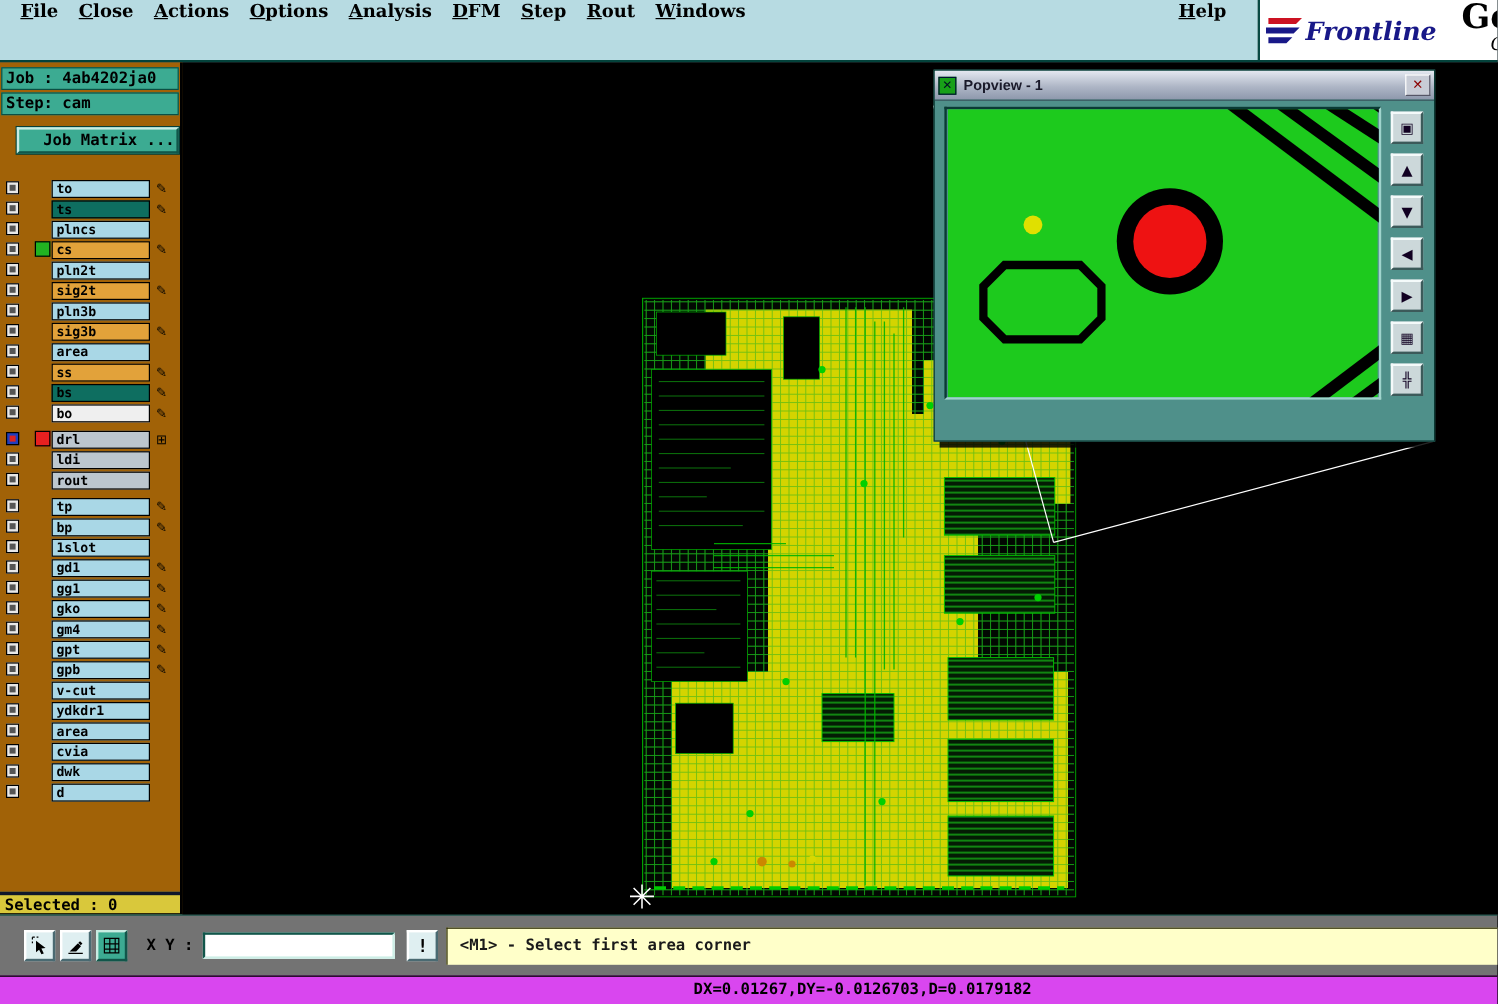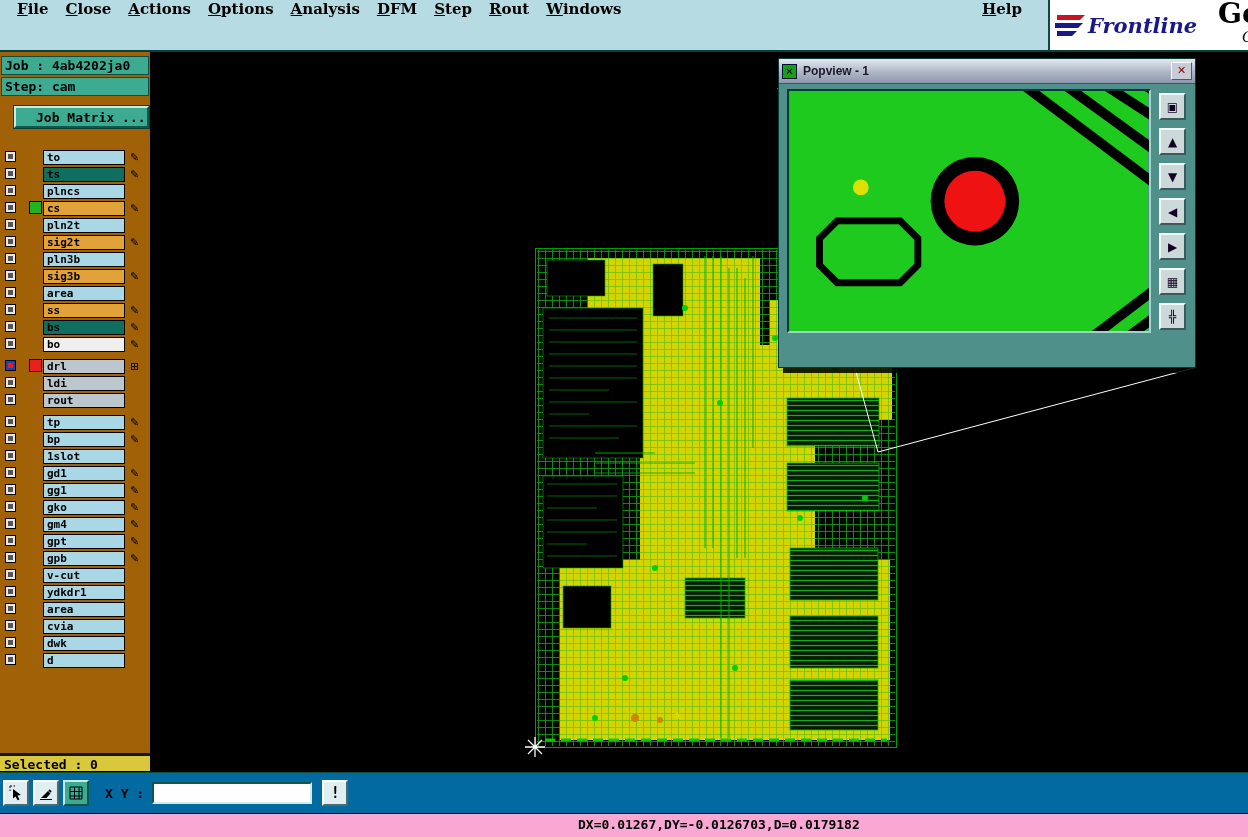--- a/index.html
+++ b/index.html
@@ -88,43 +88,43 @@
     border-bottom:2px solid #3c5a5a;border-right:2px solid #3c5a5a;
     font:12px "DejaVu Sans",sans-serif;color:#102;display:flex;align-items:center;
     justify-content:center;cursor:pointer;padding:0}
   .pv-closebtn{position:absolute;left:8px;bottom:7px;width:398px;height:23px;
     background:#aedad8;border-top:2px solid #e8f6f4;border-left:2px solid #e8f6f4;
     border-bottom:2px solid #174f48;border-right:2px solid #174f48;
     box-shadow:0 0 0 1px #0a3a34;font:bold 13px "DejaVu Sans Mono",monospace;
     color:#000;cursor:pointer}
 
   
-  .statusrow{height:41px;background:#0369a1;display:flex;align-items:center;
-    border-top:1px solid #0b4f43;padding-left:3px;gap:4px;flex:0 0 auto}
+  .statusrow{height:51px;background:#737373;display:flex;align-items:center;
+    border-top:1px solid #0b4f43;padding-left:20px;gap:4px;flex:0 0 auto}
   .sbtn{width:26px;height:26px;background:#dfeff1;
     border-top:2px solid #fff;border-left:2px solid #fff;
     border-bottom:2px solid #4a6a72;border-right:2px solid #4a6a72;
     display:flex;align-items:center;justify-content:center;padding:0;cursor:pointer}
   .sbtn.teal{background:#3cab92;border-top-color:#c9ece2;border-left-color:#c9ece2;
     border-bottom-color:#11564a;border-right-color:#11564a}
   .xy-label{font:bold 13px "DejaVu Sans Mono",monospace;color:#000;margin:0 4px 0 12px}
   .xy-input{width:160px;height:22px;background:#fff;border:2px solid;
     border-color:#11564a #cdeee6 #cdeee6 #11564a;
     font:13px "DejaVu Sans Mono",monospace;padding-left:4px}
   .alert-btn{width:26px;height:26px;background:#dfeff1;margin-left:6px;
     border-top:2px solid #fff;border-left:2px solid #fff;
     border-bottom:2px solid #4a6a72;border-right:2px solid #4a6a72;
     font:bold 15px "DejaVu Sans Mono",monospace;color:#000;cursor:pointer}
   .msgbar{flex:1;height:31px;background:#ffffc9;border-top:1px solid #2a2a00;
     border-left:1px solid #2a2a00;display:flex;align-items:center;
     padding-left:10px;margin-left:3px}
   .msgtext{font:bold 13px "DejaVu Sans Mono",monospace;color:#1a1a1a}
 
   
-  .bottombar{height:24px;background:#f9a8d4;border-top:1px solid #000;
+  .bottombar{height:24px;background:#d946ef;border-top:1px solid #000;
     font:bold 13px "DejaVu Sans Mono",monospace;color:#000;
     line-height:22px;padding-left:578px;flex:0 0 auto;white-space:nowrap}
 </style>
 </head>
 <body>
 
 <div class="app">
 
   <div class="menubar">
     <span class="mi">File</span>
@@ -523,19 +523,22 @@
       </svg>
     </button>
     <button class="sbtn teal">
       <svg width="16" height="16" viewBox="0 0 16 16">
         <path d="M2 2 h12 v12 h-12 Z M2 6.5 h12 M2 11 h12 M6.5 2 v12 M11 2 v12" stroke="#000" fill="none"></path>
       </svg>
     </button>
     <span class="xy-label">X Y :</span>
     <input class="xy-input" type="text" value="" style="">
     <button class="alert-btn">!</button>
+    <div class="msgbar">
+      <span class="msgtext">&lt;M1&gt; - Select first area corner</span>
+    </div>
   </div>
 
   <div class="bottombar">
     <span>DX=0.01267,DY=-0.0126703,D=0.0179182</span>
   </div>
 
 </div>
 
 </body></html>

